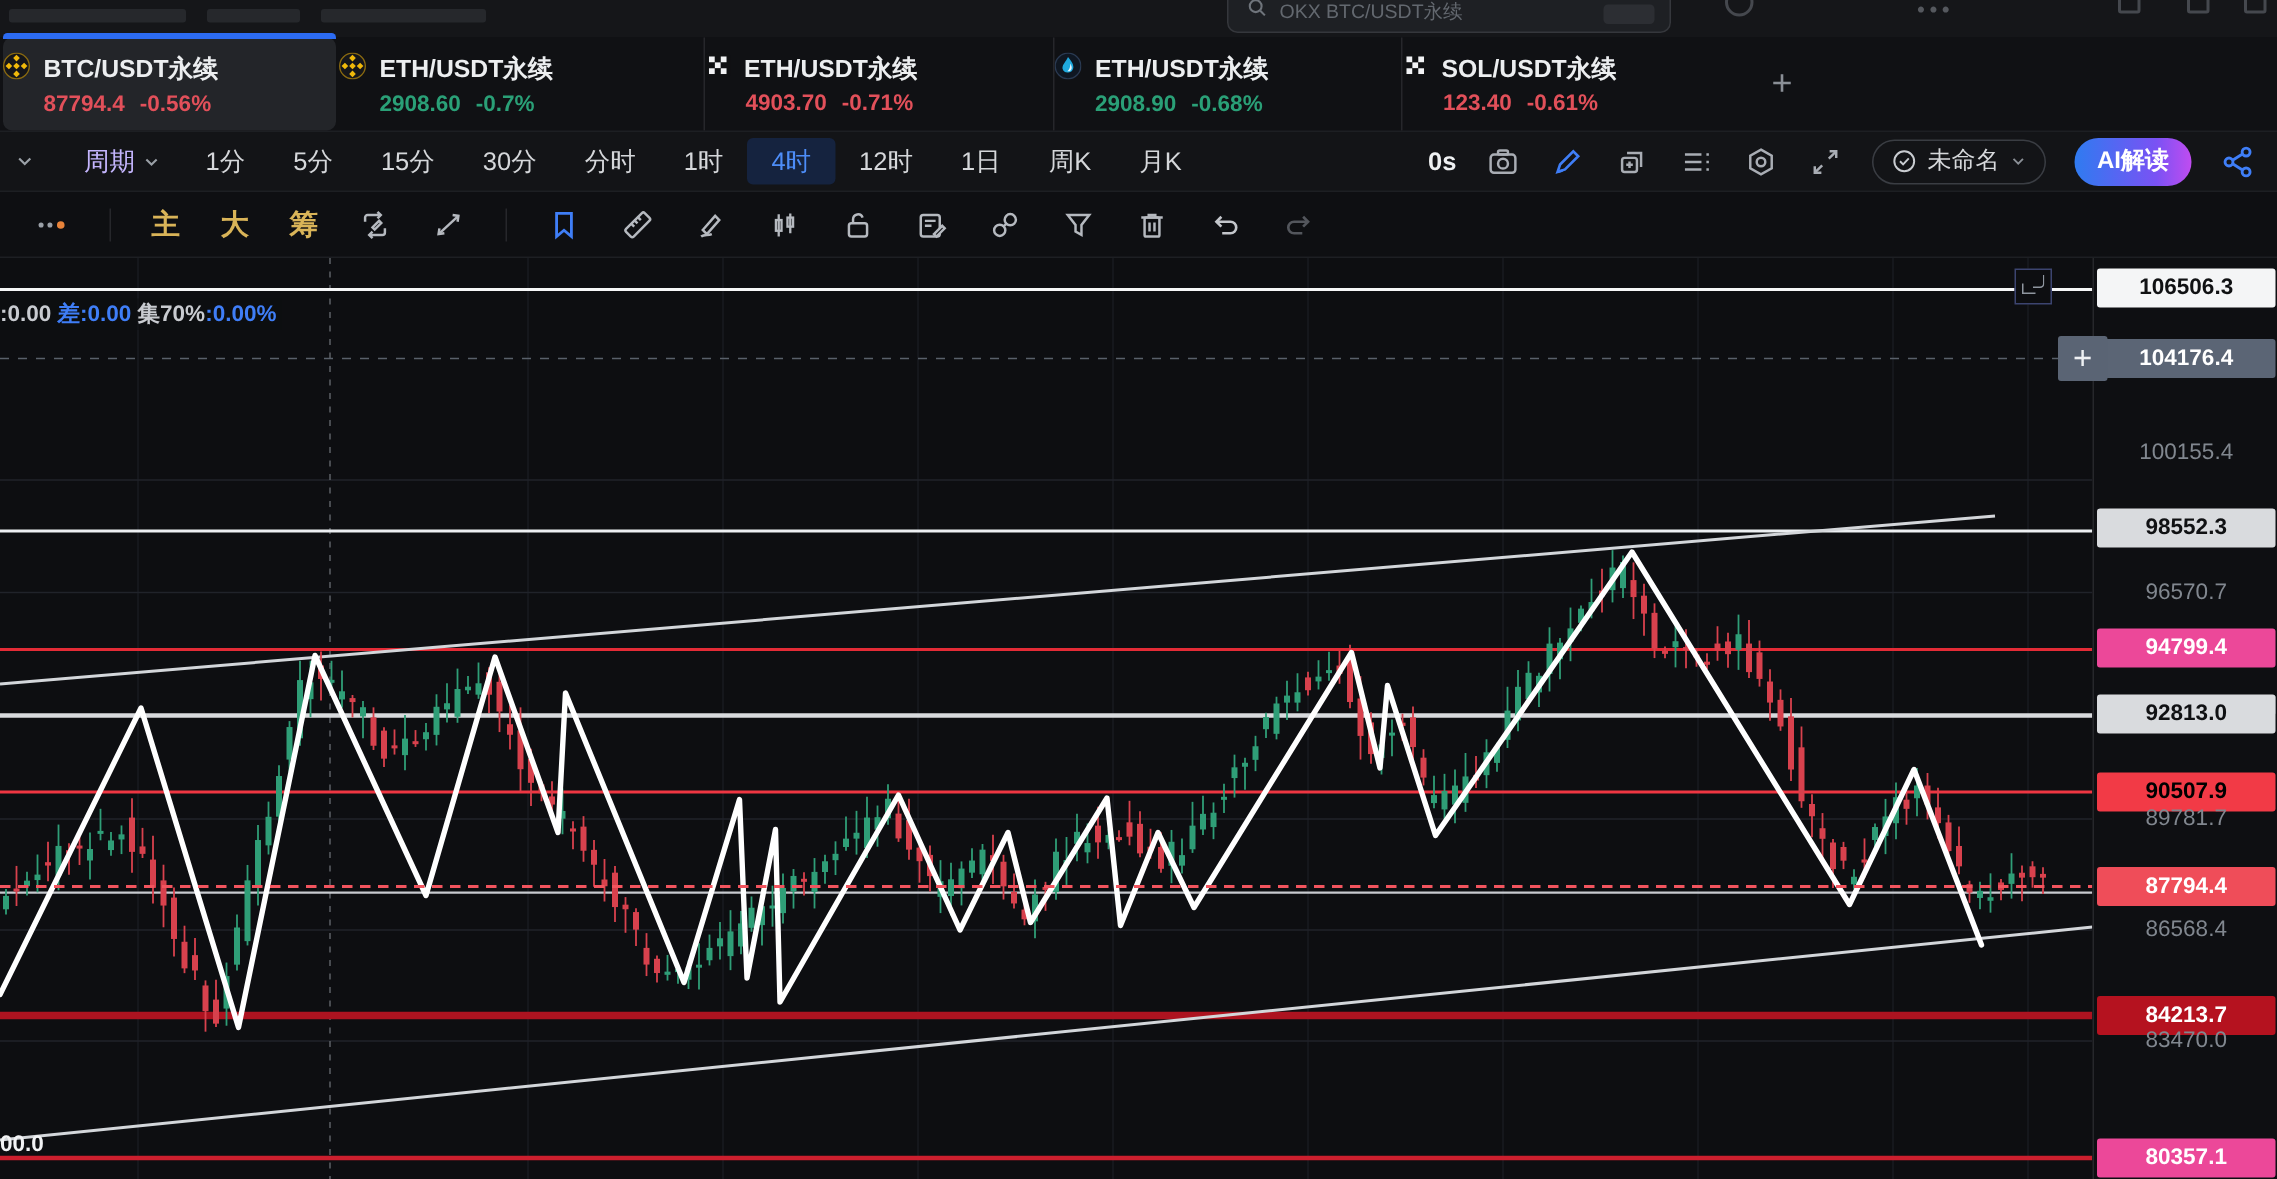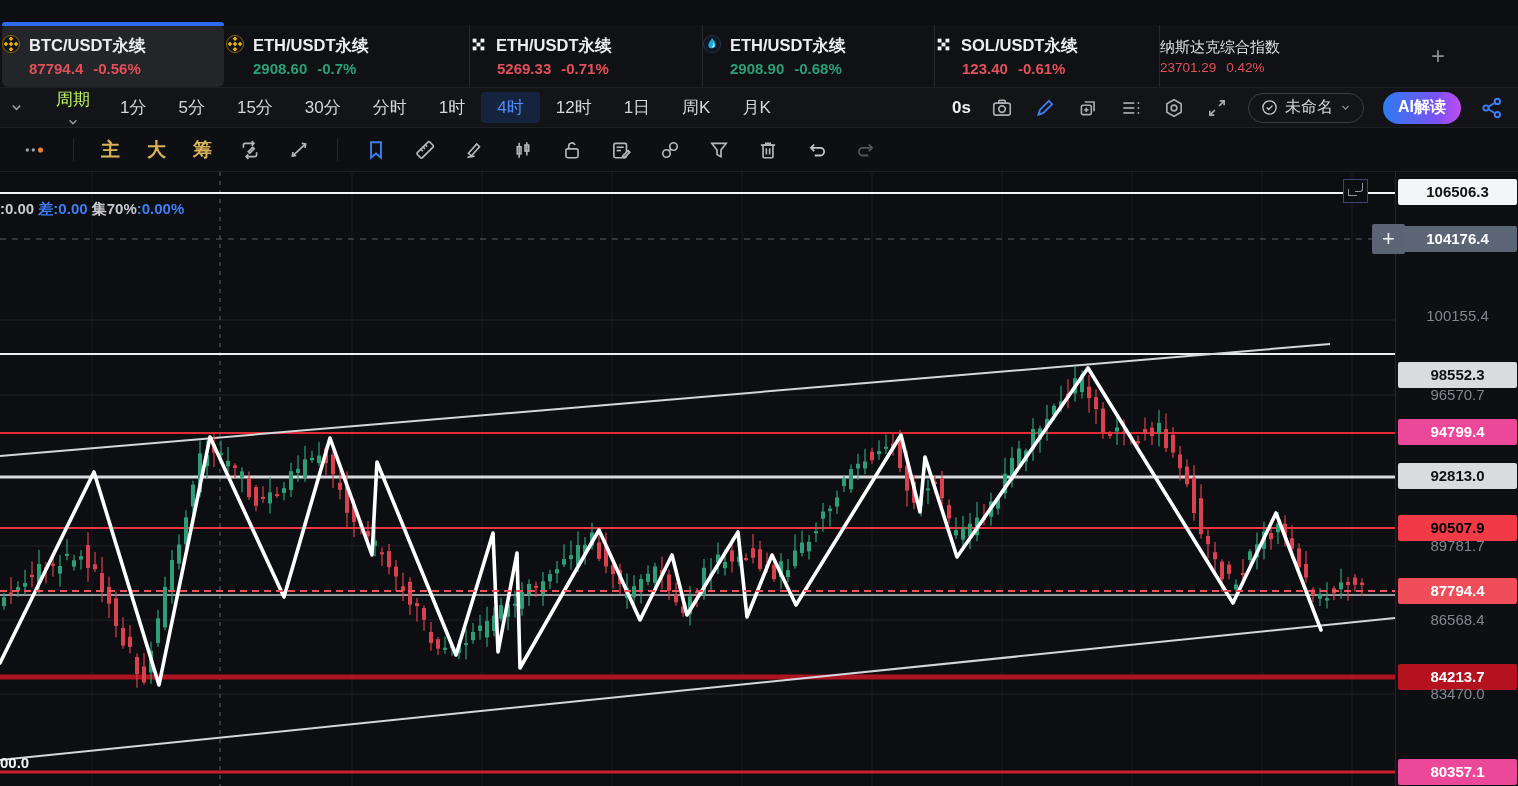--- a/index.html
+++ b/index.html
@@ -43,21 +43,21 @@
   .c-red{color:#e2505a;}
   .c-green{color:#2aa077;}
   .addtab{display:flex;align-items:center;justify-content:center;width:46px;margin-left:6px;
           color:#8a8f96;font-size:24px;font-weight:300;cursor:pointer;}
 
   
   .toolbar{position:absolute;left:0;top:88px;width:1518px;height:40px;background:#131417;
            border-bottom:1px solid #1d1f23;display:flex;align-items:center;}
   .tool-left{display:flex;align-items:center;}
   .lchev{margin-left:4px;color:#9aa0a7;}
-  .period{display:flex;align-items:center;gap:5px;margin-left:28px;font-size:17px;color:#bef264;cursor:pointer;flex-direction:column;}
+  .period{display:flex;align-items:center;gap:5px;margin-left:28px;font-size:17px;color:#c4b5fd;cursor:pointer;}
   .intervals{display:flex;align-items:center;margin-left:14px;}
   .ibtn{padding:4px 16px;font-size:17px;color:#d5d7da;border-radius:4px;cursor:pointer;}
   .ibtn.active{background:#15233f;color:#4d8df8;}
   .tool-right{display:flex;align-items:center;margin-left:auto;margin-right:14px;gap:19px;}
   .countdown{font-size:17px;font-weight:700;color:#eef0f2;}
   .icnbtn{display:flex;align-items:center;justify-content:center;width:24px;height:24px;cursor:pointer;}
   .layout-pill{display:flex;align-items:center;gap:7px;border:1px solid #3a3d43;border-radius:16px;
                height:30px;padding:0 12px;font-size:16px;color:#d6d8db;cursor:pointer;}
   .ai-btn{display:flex;align-items:center;justify-content:center;height:31px;padding:16px 15px;
           border-radius:16px;color:#fff;font-size:16px;font-weight:700;cursor:pointer;
@@ -102,20 +102,40 @@
   .b-red-current{background:#ef4d59;color:#fff;}
   .b-red-dark{background:#b5121f;color:#fff;}
   .scale-arrow{position:absolute;right:1px;top:292px;width:0;height:0;border-top:6px solid transparent;
          border-bottom:6px solid transparent;border-right:7px solid #6b7077;cursor:pointer;}
 </style>
 </head>
 <body>
 
 <div class="app">
 
+  <div class="topbar">
+    <div class="tb-bar" style="left:6px;width:118px;"></div>
+    <div class="tb-bar" style="left:138px;width:62px;"></div>
+    <div class="tb-bar" style="left:214px;width:110px;"></div>
+    <div class="searchbox">
+      <span>
+        <svg width="14" height="14" viewBox="0 0 16 16">
+            <circle cx="7" cy="7" r="4.5" fill="none" stroke="#6f747b" stroke-width="1.6"></circle>
+            <line x1="10.5" y1="10.5" x2="14" y2="14" stroke="#6f747b" stroke-width="1.6"></line>
+          </svg>
+      </span>
+      <span class="stext">OKX BTC/USDT永续</span>
+      <span class="spill"></span>
+    </div>
+    <div class="tb-circle"></div>
+    <div class="tb-dots">•••</div>
+    <div class="tb-sq" style="left:1412px;"></div>
+    <div class="tb-sq" style="left:1458px;"></div>
+    <div class="tb-sq" style="left:1496px;"></div>
+  </div>
 
   <div class="tabsrow">
     <div class="tab t1 selected">
       <div class="trow1">
         <span><svg width="18" height="18" viewBox="0 0 16 16">
               <circle cx="8" cy="8" r="7.6" fill="#15161a" stroke="#8a6a10" stroke-width="0.8"></circle>
               <g fill="#f0b90b">
                 <rect x="6.6" y="1.9" width="2.8" height="2.8" transform="rotate(45 8 3.3)"></rect>
                 <rect x="2.1" y="6.6" width="2.8" height="2.8" transform="rotate(45 3.5 8)"></rect>
                 <rect x="6.6" y="6.6" width="2.8" height="2.8" transform="rotate(45 8 8)"></rect>
@@ -157,21 +177,21 @@
                 <rect x="2.5" y="2.5" width="3.6" height="3.6"></rect>
                 <rect x="9.9" y="2.5" width="3.6" height="3.6"></rect>
                 <rect x="6.2" y="6.2" width="3.6" height="3.6"></rect>
                 <rect x="2.5" y="9.9" width="3.6" height="3.6"></rect>
                 <rect x="9.9" y="9.9" width="3.6" height="3.6"></rect>
               </g>
             </svg></span>
         <span>ETH/USDT永续</span>
       </div>
       <div class="trow2">
-        <span class="c-red">5269.33</span>
+        <span class="c-red">4903.70</span>
         <span class="c-red">-0.71%</span>
       </div>
     </div>
     <div class="tab t4 divleft">
       <div class="trow1">
         <span><svg width="18" height="18" viewBox="0 0 16 16">
               <circle cx="8" cy="8" r="7.6" fill="#0f1722" stroke="#2a3a52" stroke-width="0.8"></circle>
               <path d="M8 2.6 C9.6 4.8 11.2 6.2 11.2 8.8 A3.3 3.3 0 0 1 4.7 9.3 C4.7 6.7 7 5.2 8 2.6 Z" fill="#1fa9dd"></path>
               <path d="M9.3 6.5 C9.9 7.6 10.3 8.3 10.2 9.3 A2.3 2.3 0 0 1 7.6 11.1 C8.9 10 9.5 8.4 9.3 6.5 Z" fill="#e8f6fd"></path>
             </svg></span>
@@ -192,29 +212,20 @@
                 <rect x="6.2" y="6.2" width="3.6" height="3.6"></rect>
                 <rect x="2.5" y="9.9" width="3.6" height="3.6"></rect>
                 <rect x="9.9" y="9.9" width="3.6" height="3.6"></rect>
               </g>
             </svg></span>
         <span>SOL/USDT永续</span>
       </div>
       <div class="trow2">
         <span class="c-red">123.40</span>
         <span class="c-red">-0.61%</span>
-      </div>
-    </div>
-    <div class="tab t6 small divleft">
-      <div class="trow1">
-        <span>纳斯达克综合指数</span>
-      </div>
-      <div class="trow2">
-        <span class="c-red">23701.29</span>
-        <span class="c-red">0.42%</span>
       </div>
     </div>
     <div class="addtab">+</div>
   </div>
 
   <div class="toolbar">
     <div class="tool-left">
       <span class="lchev icnbtn">
           <svg width="13" height="13" viewBox="0 0 14 14">
             <polyline points="3,5 7,9 11,5" fill="none" stroke="#9aa0a7" stroke-width="1.6"></polyline>
@@ -868,22 +879,22 @@
     <div class="ind-overlay">
       <span class="iv-gray">:0.00</span><span class="iv-blue"> 差:0.00</span><span class="iv-gray"> 集70%</span><span class="iv-blue">:0.00%</span>
     </div>
     <div class="bl-label">00.0</div>
     <div class="alertbox"></div>
     <div class="plusbtn">+</div>
     <div class="scale" id="price-scale">
       <div class="scale-arrow"></div>
     <div class="pslabel ps-badge b-white" style="top: 7px;">106506.3</div>
         <div class="pslabel ps-badge b-slate" style="top: 54px;">104176.4</div>
-        <div class="pslabel ps-plain" style="top: 134px;">100155.4</div>
-        <div class="pslabel ps-badge b-light" style="top: 167px; margin-top: 23px;">98552.3</div>
+        <div class="pslabel ps-plain" style="top: 120px;">100155.4</div>
+        <div class="pslabel ps-badge b-light" style="top: 167px;">98552.3</div>
         <div class="pslabel ps-plain" style="top: 213px;">96570.7</div>
         <div class="pslabel ps-badge b-red" style="top: 247px;">94799.4</div>
         <div class="pslabel ps-badge b-light" style="top: 291px;">92813.0</div>
         <div class="pslabel ps-badge b-red-bright" style="top: 343px;">90507.9</div>
         <div class="pslabel ps-plain" style="top: 364px;">89781.7</div>
         <div class="pslabel ps-badge b-red-current" style="top: 406px;">87794.4</div>
         <div class="pslabel ps-plain" style="top: 438px;">86568.4</div>
         <div class="pslabel ps-badge b-red-dark" style="top: 492px;">84213.7</div>
         <div class="pslabel ps-plain" style="top: 512px;">83470.0</div>
         <div class="pslabel ps-badge b-red" style="top: 587px;">80357.1</div>

